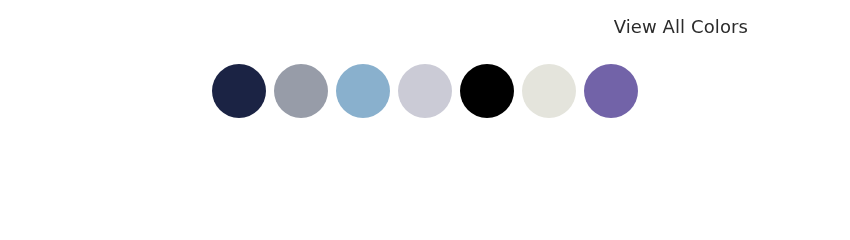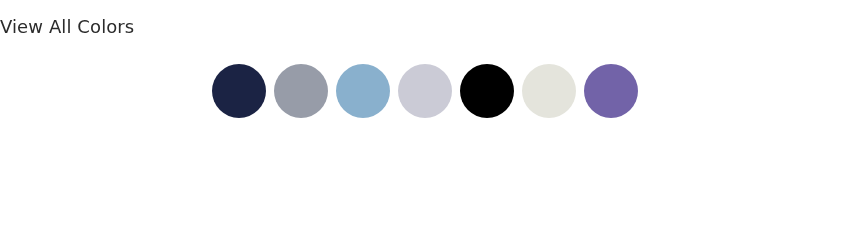--- a/index.html
+++ b/index.html
@@ -20,21 +20,21 @@
     height: 235px;
     background: #ffffff;
     box-sizing: border-box;
   }
 
   #palette-title {
     position: absolute;
     top: 15px;
     left: 0;
     width: 748px;
-    text-align: left;
+    text-align: right;
     font-size: 18px;
     line-height: 24px;
     font-weight: 400;
     color: #2b2b2b;
     letter-spacing: 0.1px;
     white-space: nowrap;
   }
 
   #swatch-row {
     position: absolute;

